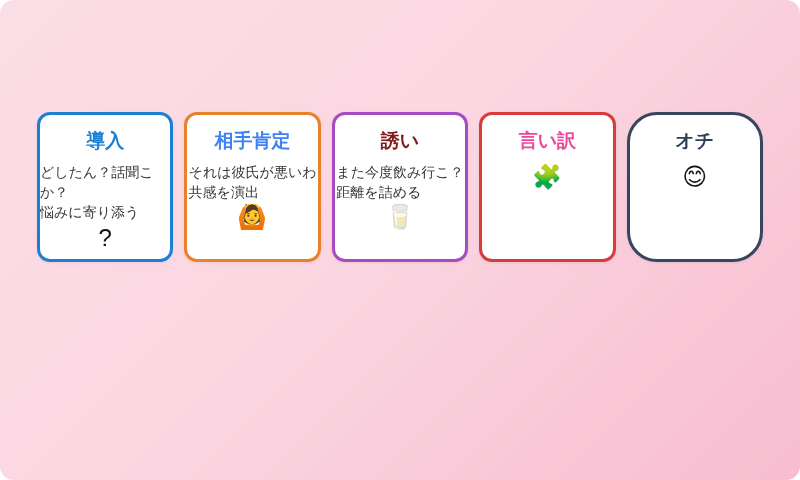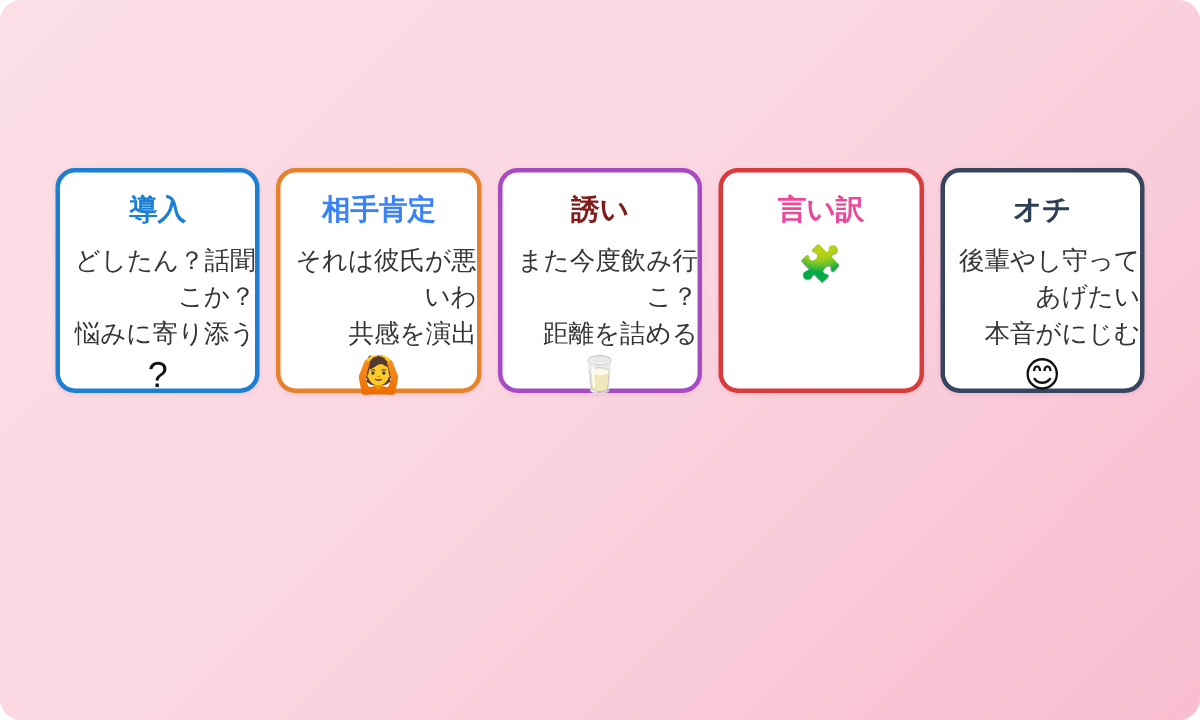--- a/index.html
+++ b/index.html
@@ -53,43 +53,43 @@
     padding-top: 15px;
     box-shadow: 0 1px 3px rgba(120, 60, 90, 0.10);
   }
   .card-title {
     font-size: 19px;
     font-weight: bold;
     line-height: 1.2;
     margin-bottom: 9px;
   }
   .card-body {
-    font-size: 17px;
+    font-size: 14px;
     color: #353535;
-    text-align: right;
+    text-align: left;
     line-height: 1.45;
     white-space: pre-line;
   }
   .card-icon {
     font-size: 24px;
     line-height: 1;
     margin-top: 3px;
     color: #111111;
   }
   .card.c-intro       { border-color: #1b7fd4; }
   .card.c-intro   .card-title { color: #1b7fd4; }
   .card.c-affirm      { border-color: #e8812b; }
   .card.c-affirm  .card-title { color: #3b82f6; }
   .card.c-appeal      { border-color: #27b55f; }
   .card.c-appeal  .card-title { color: #22b35c; }
   .card.c-invite      { border-color: #a64bc4; }
   .card.c-invite  .card-title { color: #7f1d1d; }
   .card.c-excuse      { border-color: #d93a3a; }
   .card.c-excuse  .card-title { color: #ec4899; }
-  .card.c-punch       { border-color: #37465e; }
+  .card.c-punch       { border-color: #37465e; border-radius: 30px; }
   .card.c-punch   .card-title { color: #2f3e57; }
 </style>
 </head>
 <body>
 
 <div id="slide">
 
 
   <div id="grid">
 
@@ -115,19 +115,17 @@
       <div class="card-icon">🥛</div>
     </div>
 
     <div class="card c-excuse">
       <div class="card-title">言い訳</div>
       <div class="card-icon">🧩</div>
     </div>
 
     <div class="card c-punch">
       <div class="card-title">オチ</div>
-      <div class="card-body">後輩やし守ってあげたい
-本音がにじむ</div>
       <div class="card-icon">😊</div>
     </div>
 
   </div>
 </div>
 
 </body></html>

